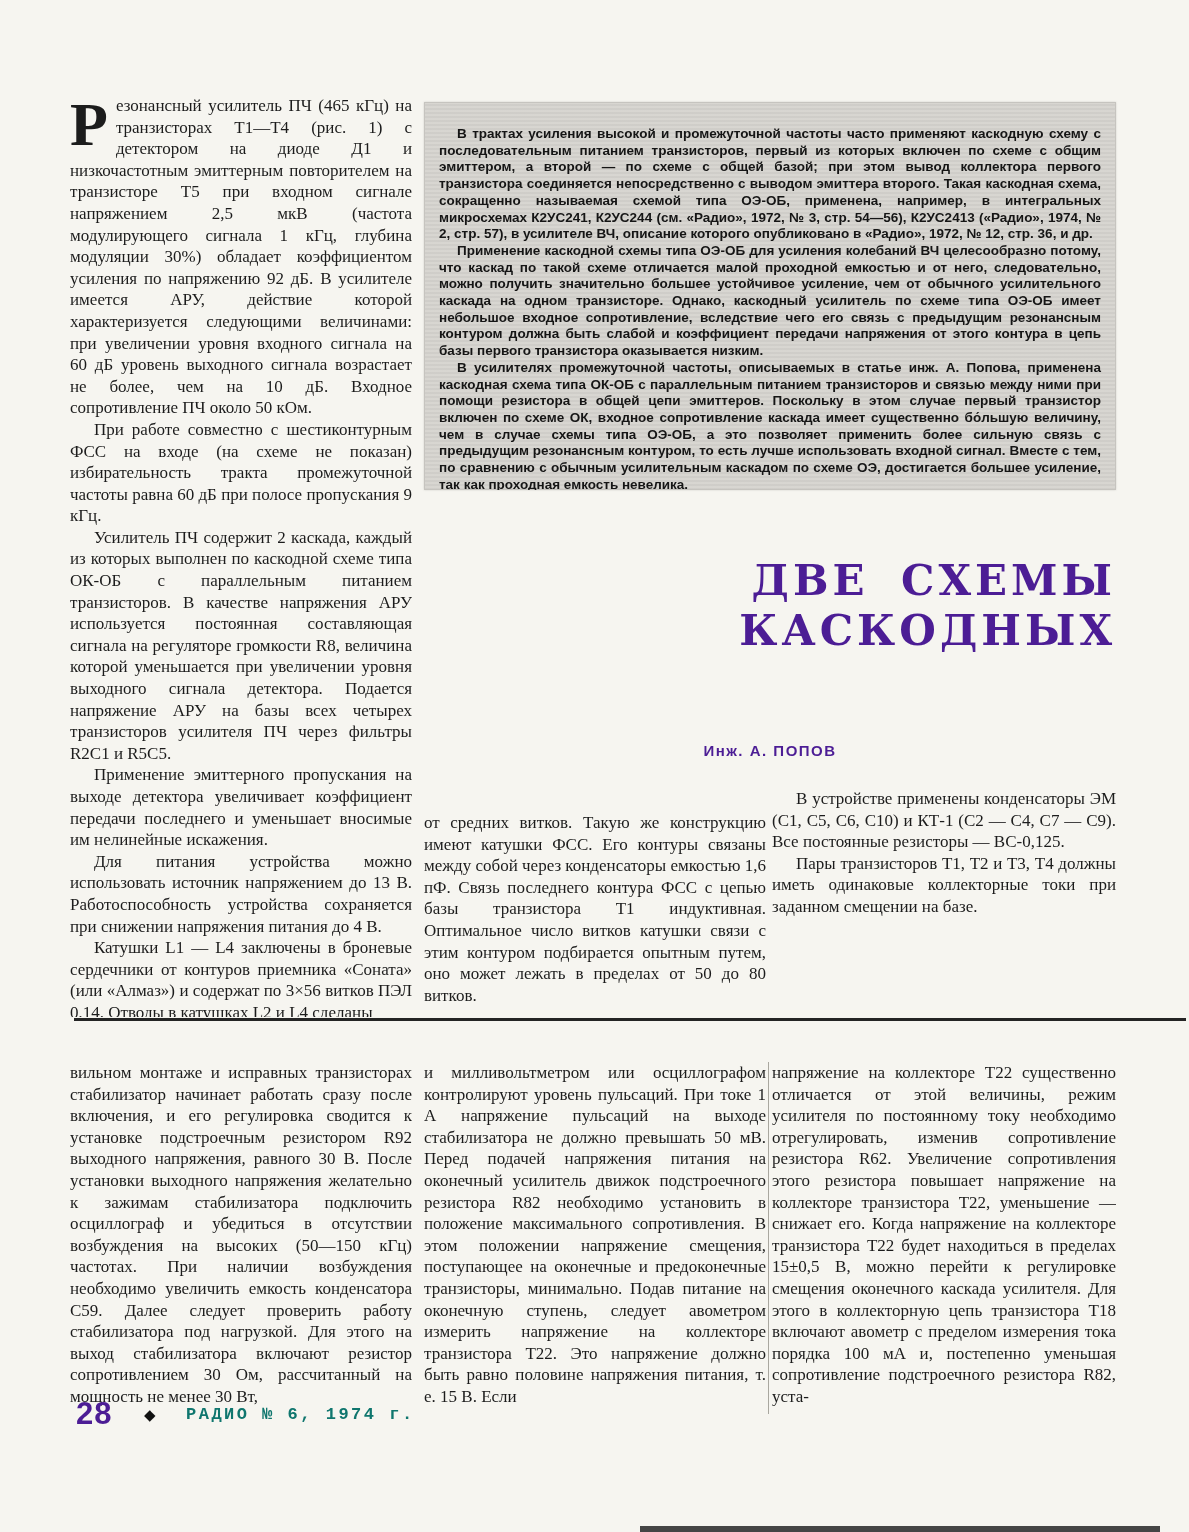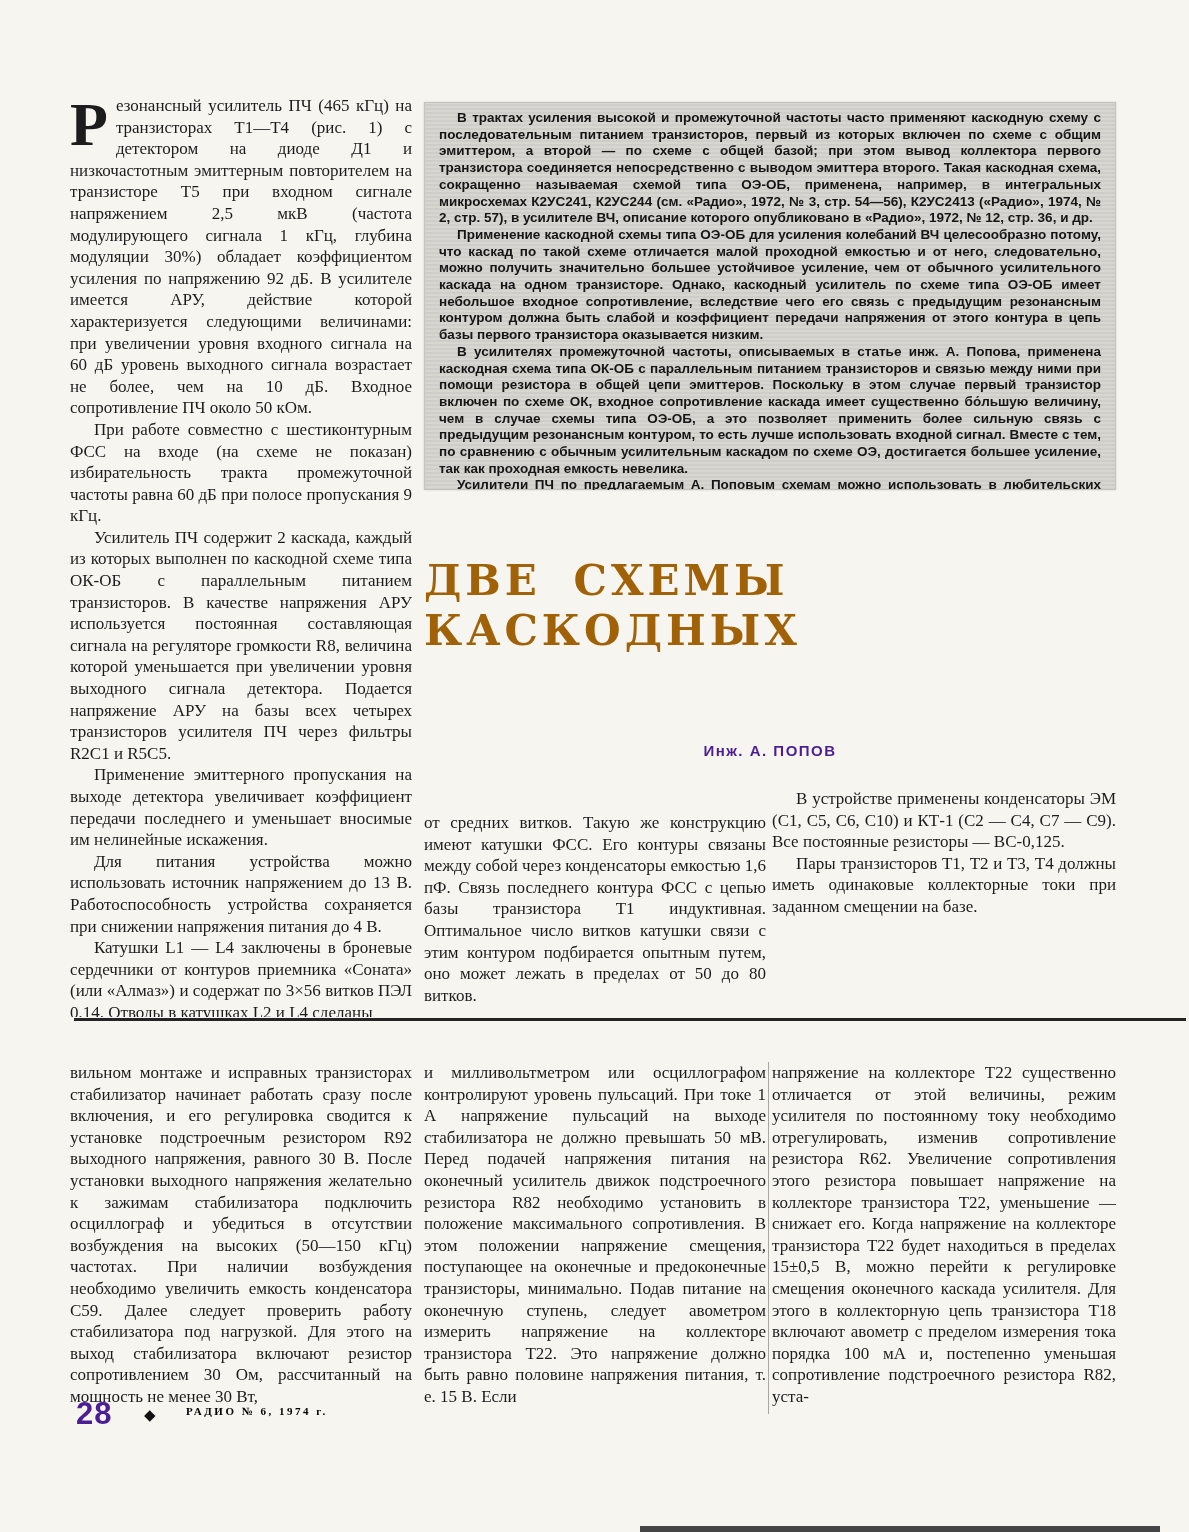--- a/index.html
+++ b/index.html
@@ -18,34 +18,34 @@
   .para { margin:0; text-indent:24px; }
   .para.no-indent { text-indent:0; }
   .dropcap {
     float:left; font-weight:700;
     font-size:62px; line-height:50px;
     padding:4px 8px 0 0;
   }
   
   .intro-box {
     position:absolute; left:424px; top:102px; width:692px; height:388px;
-    box-sizing:border-box; padding:8px 15px;
+    box-sizing:border-box; padding:24px 15px;
     background:#d7d5d0;
     background-image:repeating-linear-gradient(0deg, rgba(0,0,0,0.035) 0 2px, rgba(255,255,255,0.02) 2px 4px);
     box-shadow:inset 0 0 0 1px #c6c4bf, 0 0 2px rgba(0,0,0,0.15);
     font-family:"Liberation Sans", sans-serif; font-weight:700;
     font-size:13.5px; line-height:16.7px; text-align:justify;
     color:#151515; overflow:hidden;
   }
   .box-para { margin:0; text-indent:18px; }
   
   .headline {
     position:absolute; left:424px; top:556px; width:692px; margin:0;
-    text-align:left; font-family:"DejaVu Serif", serif;
-    font-weight:700; color:#a16207;
+    text-align:right; font-family:"DejaVu Serif", serif;
+    font-weight:700; color:#4c1d95;
   }
   .headline .line {
     display:block; font-size:42px; letter-spacing:4px; word-spacing:14px;
     line-height:50px;
   }
   .headline .line2 { margin-top:46px; }
   .byline {
     position:absolute; left:424px; top:742px; width:692px;
     text-align:center; font-family:"Liberation Sans", sans-serif;
     font-weight:700; font-size:15px; letter-spacing:1.5px; color:#4c1d95;
@@ -68,22 +68,22 @@
     position:absolute; left:76px; top:1396px;
     font-family:"Liberation Sans", sans-serif; font-weight:700;
     font-size:31px; letter-spacing:1px; color:#4c1d95;
   }
   .footer-diamond {
     position:absolute; left:144px; top:1406px;
     font-size:15px; color:#111;
   }
   .footer-journal {
     position:absolute; left:186px; top:1405px;
-    font-family:Liberation Serif, serif; font-weight:700;
-    font-size:11px; letter-spacing:2.5px; color:#000000;
+    font-family:Liberation Mono, monospace; font-weight:700;
+    font-size:17px; letter-spacing:2.5px; color:#0f766e;
   }
   
   #left-col   { left:70px;  top:95px;   width:342px; height:922px; }
   #mid-col-a  { left:424px; top:788px;  width:342px; height:214px;margin-top:24px; }
   #mid-col-b  { left:772px; top:788px;  width:344px; height:214px; }
   #bot-col-1  { left:70px;  top:1062px; width:342px; height:352px; }
   #bot-col-2  { left:424px; top:1062px; width:342px; height:352px; }
   #bot-col-3  { left:772px; top:1062px; width:344px; height:358px; }
 </style>
 </head>

